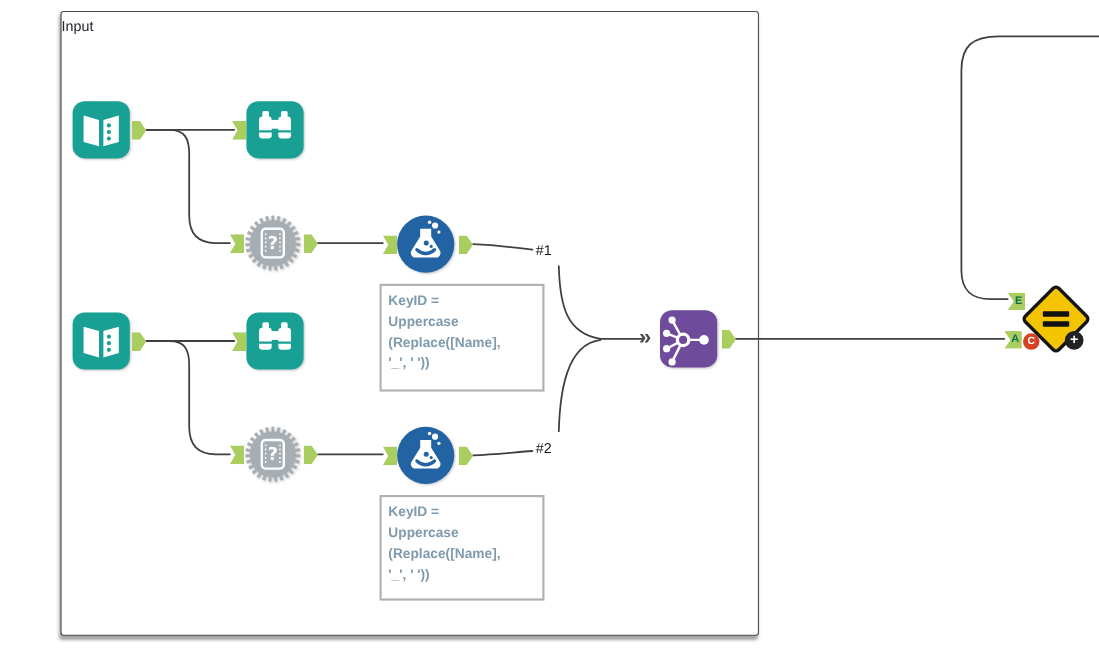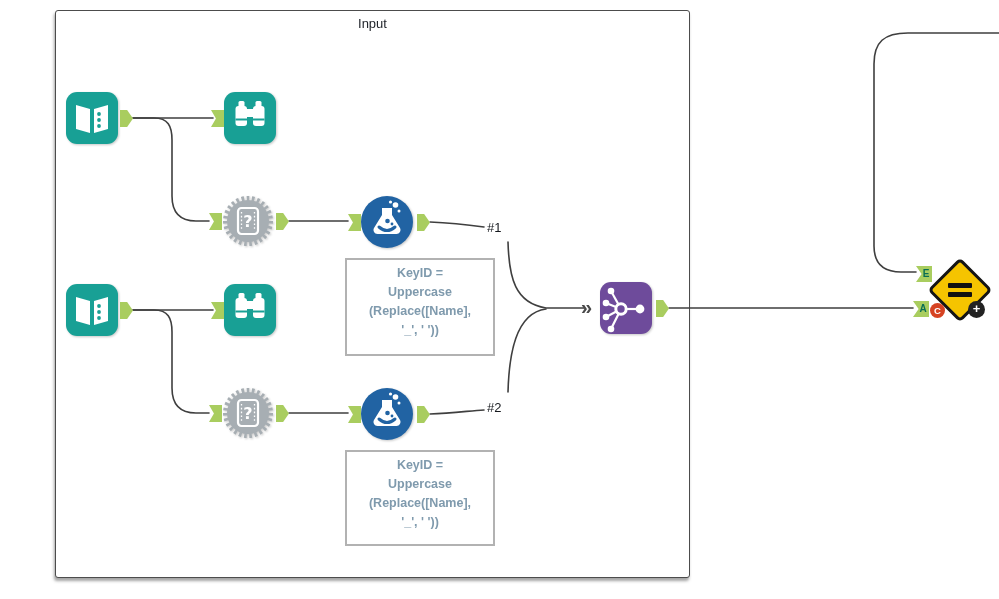--- a/index.html
+++ b/index.html
@@ -10,21 +10,21 @@
   html,body{margin:0;padding:0;background:#fff;}
   body{font-family:"Liberation Sans","DejaVu Sans",sans-serif;}
   #canvas{position:relative;width:999px;height:599px;background:#fff;overflow:hidden;}
 
   .container-box{
     position:absolute;left:55px;top:10px;width:633px;height:566px;
     background:#fff;border:1.5px solid #4c4c4c;border-radius:3px;
     box-shadow:-1px 3px 3px rgba(90,90,90,.55);
   }
   .container-title{
-    position:absolute;left:0;right:0;top:5px;text-align:center;
+    position:absolute;left:0;right:0;top:5px;text-align:left;
     font-size:13px;color:#21252b;
   }
 
   svg.wires{position:absolute;left:0;top:0;z-index:2;}
   svg.wires path{stroke:var(--wire);stroke-width:1.6;fill:none;stroke-linecap:round;}
 
   .tool{position:absolute;width:52px;height:52px;z-index:4;
         filter:drop-shadow(1px 1.5px 1px rgba(0,0,0,.22));}
   .sq{border-radius:11px;}
   .tool svg{display:block;width:100%;height:100%;}
@@ -53,21 +53,21 @@
   .badge.c{left:930px;top:303px;width:15px;height:15px;background:var(--red);
            font-size:9.5px;line-height:15px;}
   .badge.plus{left:968px;top:301px;width:17px;height:17px;background:var(--black);
               font-size:13px;line-height:16px;}
 
   .conn-label{position:absolute;z-index:3;font-size:13px;color:#15181d;}
 
   .comment{position:absolute;width:150px;background:#fff;border:2px solid #b2b2b2;
            z-index:1;box-sizing:border-box;padding:4px 6px;
            font-size:12.5px;font-weight:bold;color:var(--comment);
-           line-height:19px;white-space:pre-line;text-align:center;}
+           line-height:19px;white-space:pre-line;}
 </style>
 </head>
 <body>
 
 <div id="canvas">
 
   <div class="container-box">
     <div class="container-title">Input</div>
   </div>
 

